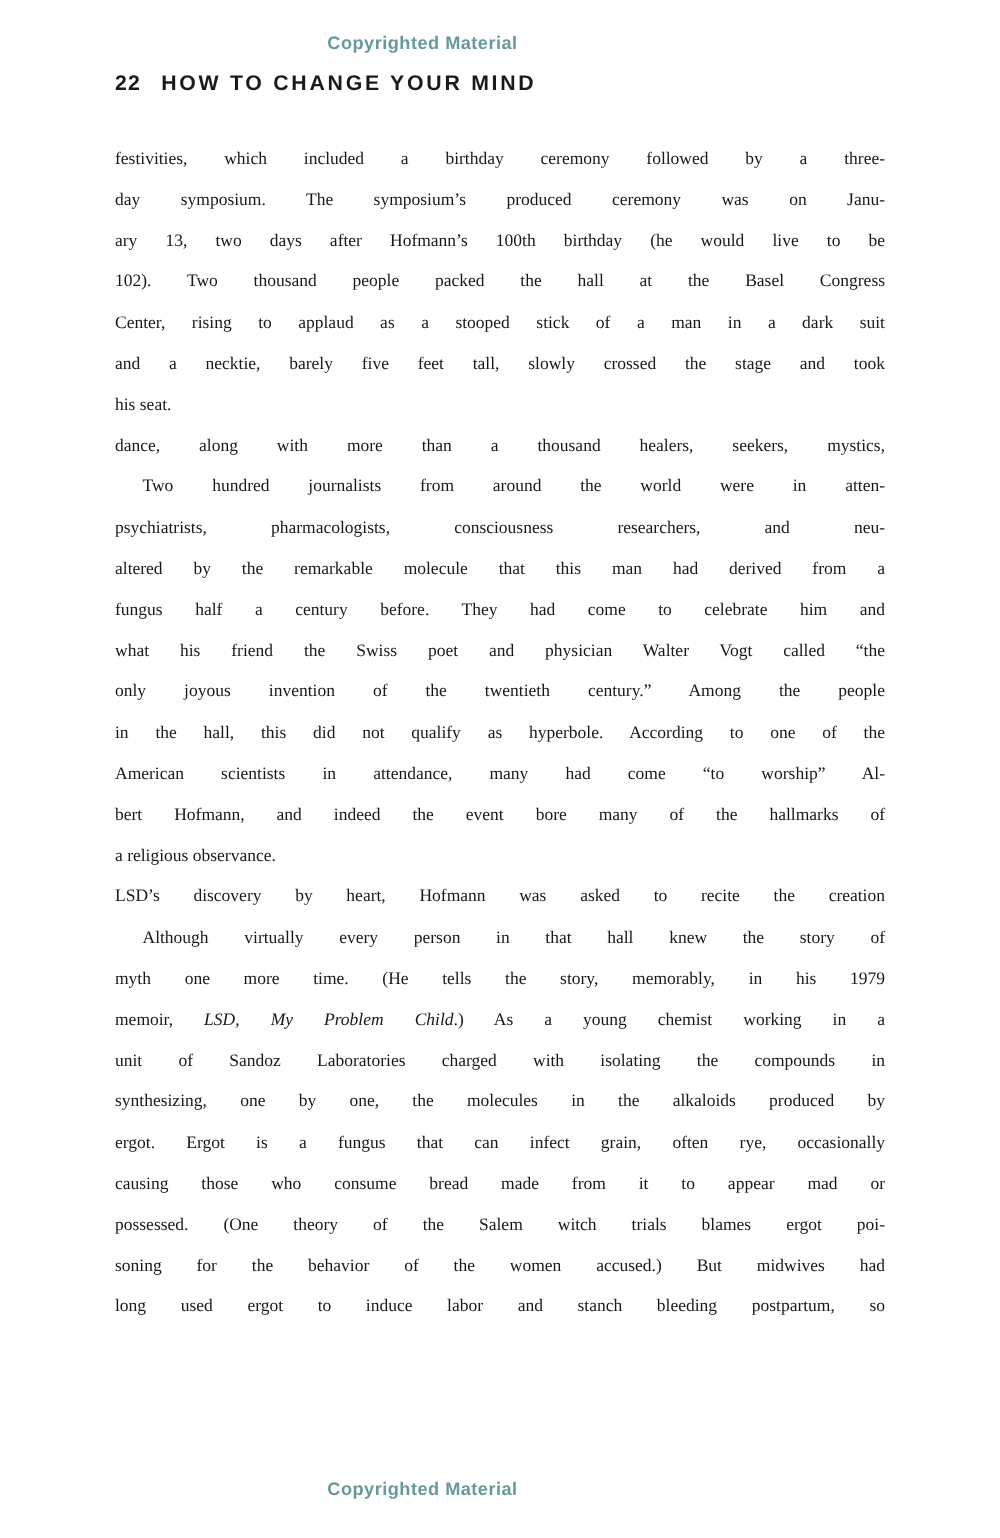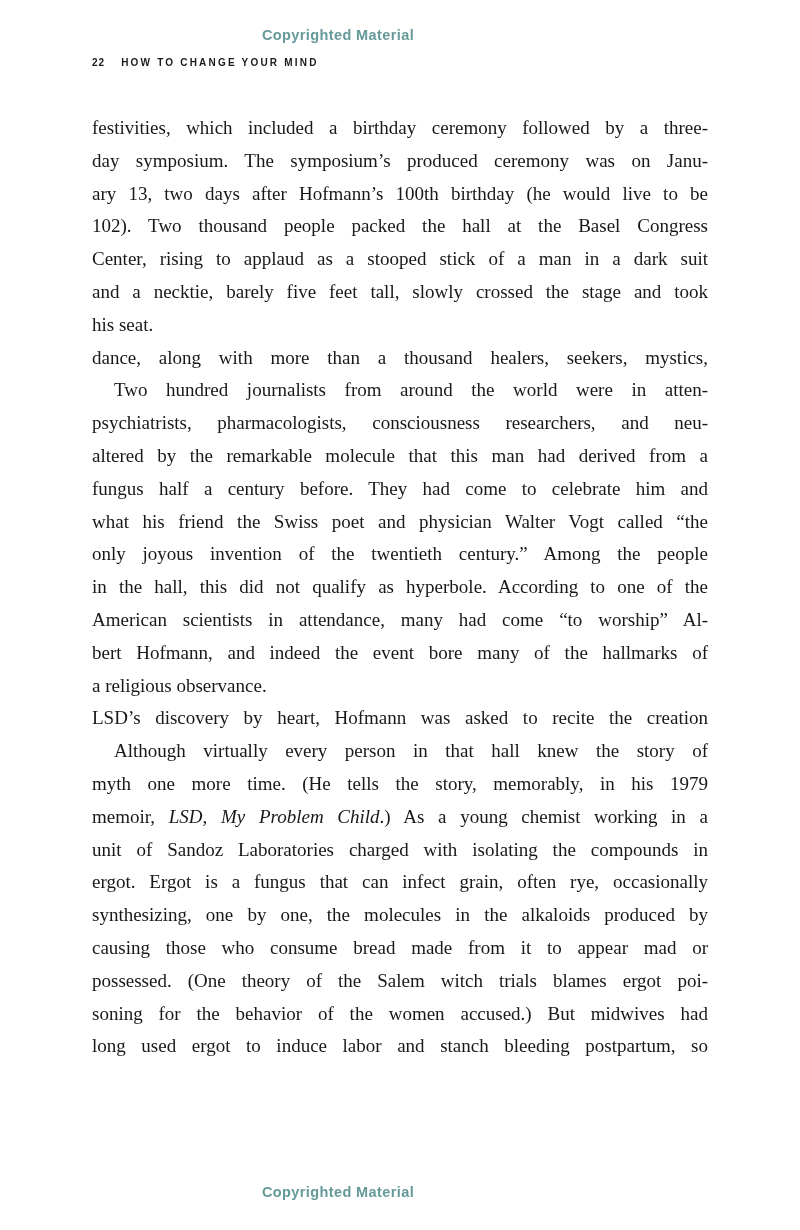--- a/index.html
+++ b/index.html
@@ -26,35 +26,35 @@
     letter-spacing: 0.4px;
   }
   .copyright.top { top: 27px; }
   .copyright.bottom { top: 1184px; }
   .running-header {
     position: absolute;
     top: 57px;
     left: 92px;
     font-family: "Liberation Sans", sans-serif;
     font-weight: bold;
-    font-size: 10px;
+    font-size: 17px;
     letter-spacing: 2.2px;
     color: #1a1a1a;
     white-space: nowrap;
   }
   .running-header .pgnum {
     margin-right: 16px;
     letter-spacing: 1px;
   }
   .body-text {
     position: absolute;
     top: 112px;
     left: 92px;
     width: 616px;
-    font-size: 19px;
+    font-size: 14px;
     line-height: 32.8px;
     color: #181818;
   }
   .paragraph { margin: 0; }
   .line {
     text-align: justify;
     text-align-last: justify;
     white-space: normal;
   }
   .line.flush { text-align-last: left; }
@@ -94,22 +94,22 @@
         <div class="line">American scientists in attendance, many had come “to worship” Al-</div>
         <div class="line">bert Hofmann, and indeed the event bore many of the hallmarks of</div>
         <div class="line flush">a religious observance.</div>
       </div>
       <div class="paragraph">
         <div class="line">LSD’s discovery by heart, Hofmann was asked to recite the creation</div>
         <div class="line indent">Although virtually every person in that hall knew the story of</div>
         <div class="line">myth one more time. (He tells the story, memorably, in his 1979</div>
         <div class="line">memoir, <em>LSD, My Problem Child</em>.) As a young chemist working in a</div>
         <div class="line">unit of Sandoz Laboratories charged with isolating the compounds in</div>
+        <div class="line">synthesizing, one by one, the molecules in the alkaloids produced by</div>
         <div class="line">ergot. Ergot is a fungus that can infect grain, often rye, occasionally</div>
-        <div class="line">synthesizing, one by one, the molecules in the alkaloids produced by</div>
         <div class="line">causing those who consume bread made from it to appear mad or</div>
         <div class="line">possessed. (One theory of the Salem witch trials blames ergot poi-</div>
         <div class="line">soning for the behavior of the women accused.) But midwives had</div>
         <div class="line">long used ergot to induce labor and stanch bleeding postpartum, so</div>
       </div>
     </div>
 
   <div class="copyright bottom" style="color: rgb(102, 153, 153);">Copyrighted Material</div>
 
 </div>

